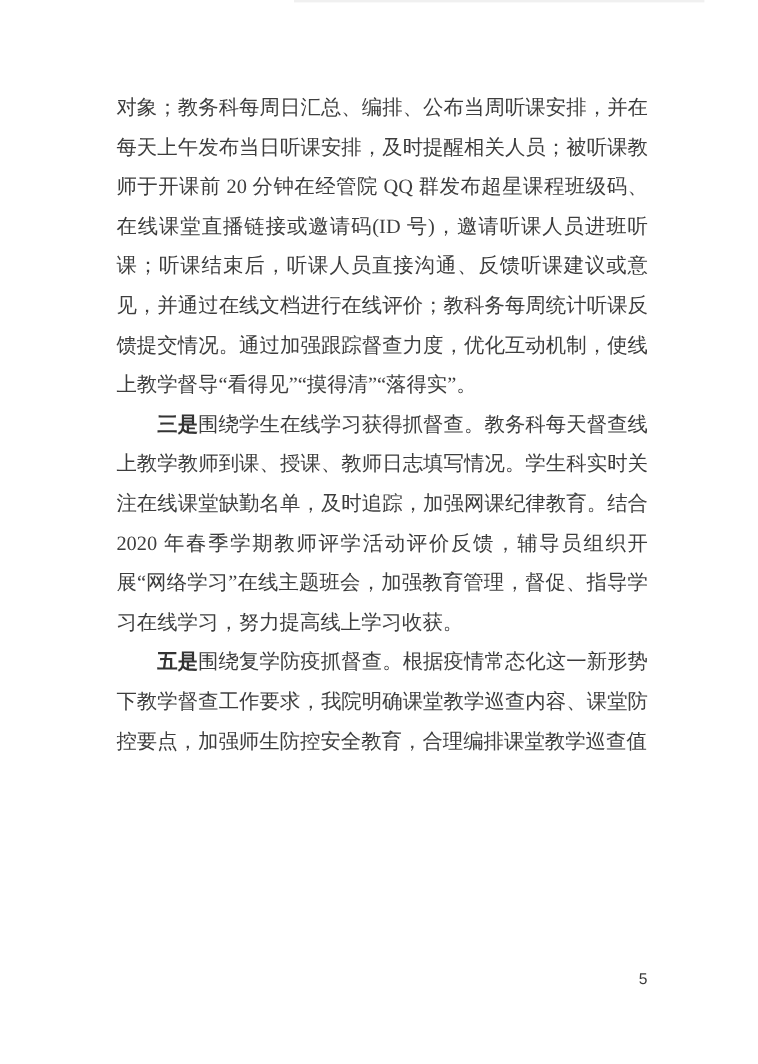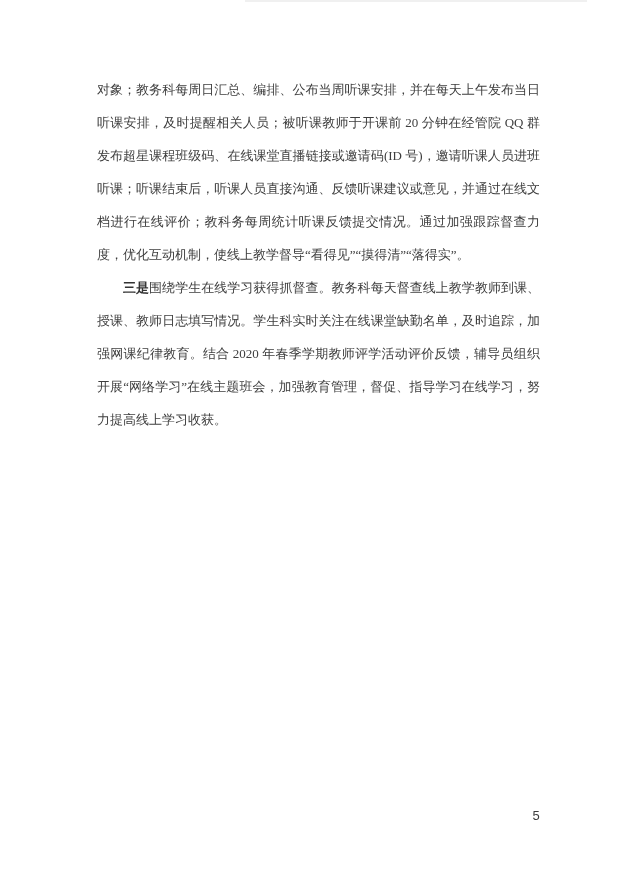--- a/index.html
+++ b/index.html
@@ -22,21 +22,21 @@
     width: 342px;
     height: 2px;
     background: #f0f0f0;
   }
   .text-block {
     position: absolute;
     top: 73px;
     left: 97px;
     width: 443px;
     color: #3d3d3d;
-    font-size: 13px;
+    font-size: 17px;
     line-height: 33px;
     text-align: justify;
   }
   .para {
     margin: 0;
   }
   .para.indented {
     text-indent: 2em;
   }
   .para b {
@@ -63,18 +63,19 @@
 
   <div class="top-edge-line"></div>
 
   <div class="text-block">
 
     <p class="para"><span>对象；教务科每周日汇总、编排、公布当周听课安排，并在每天上午发布当日听课安排，及时提醒相关人员；被听课教师于开课前 20 分钟在经管院 QQ 群发布超星课程班级码、在线课堂直播链接或邀请码(ID 号)，邀请听课人员进班听课；听课结束后，听课人员直接沟通、反馈听课建议或意见，并通过在线文档进行在线评价；教科务每周统计听课反馈提交情况。通过加强跟踪督查力度，优化互动机制，使线上教学督导“看得见”“摸得清”“落得实”。</span></p>
 
     <p class="para indented"><b>三是</b><span>围绕学生在线学习获得抓督查。教务科每天督查线上教学教师到课、授课、教师日志填写情况。学生科实时关注在线课堂缺勤名单，及时追踪，加强网课纪律教育。结合 2020 年春季学期教师评学活动评价反馈，辅导员组织开展“网络学习”在线主题班会，加强教育管理，督促、指导学习在线学习，努力提高线上学习收获。</span></p>
 
 
+    <p class="para indented"><b>五是</b><span>围绕复学防疫抓督查。根据疫情常态化这一新形势下教学督查工作要求，我院明确课堂教学巡查内容、课堂防控要点，加强师生防控安全教育，合理编排课堂教学巡查值</span></p>
 
   </div>
 
   <div class="page-number">5</div>
 
 </div>
 
 </body></html>

